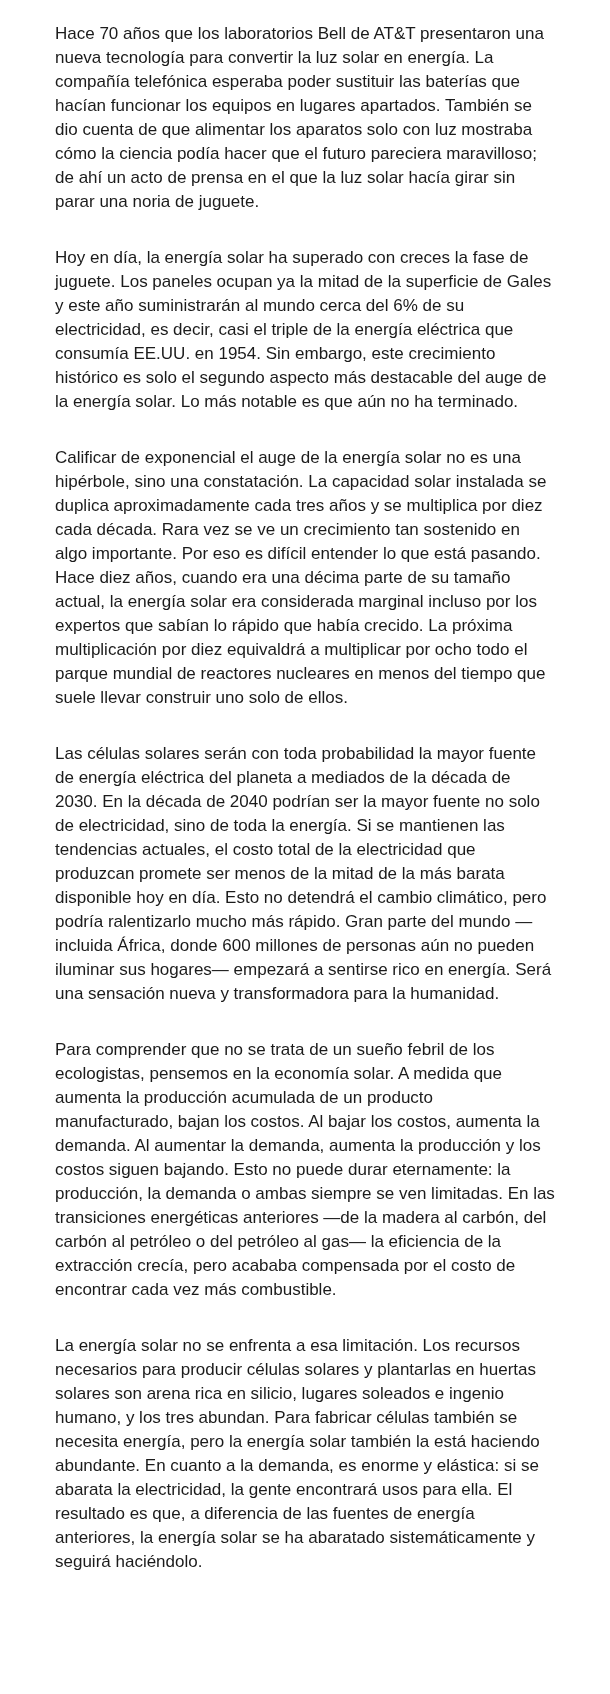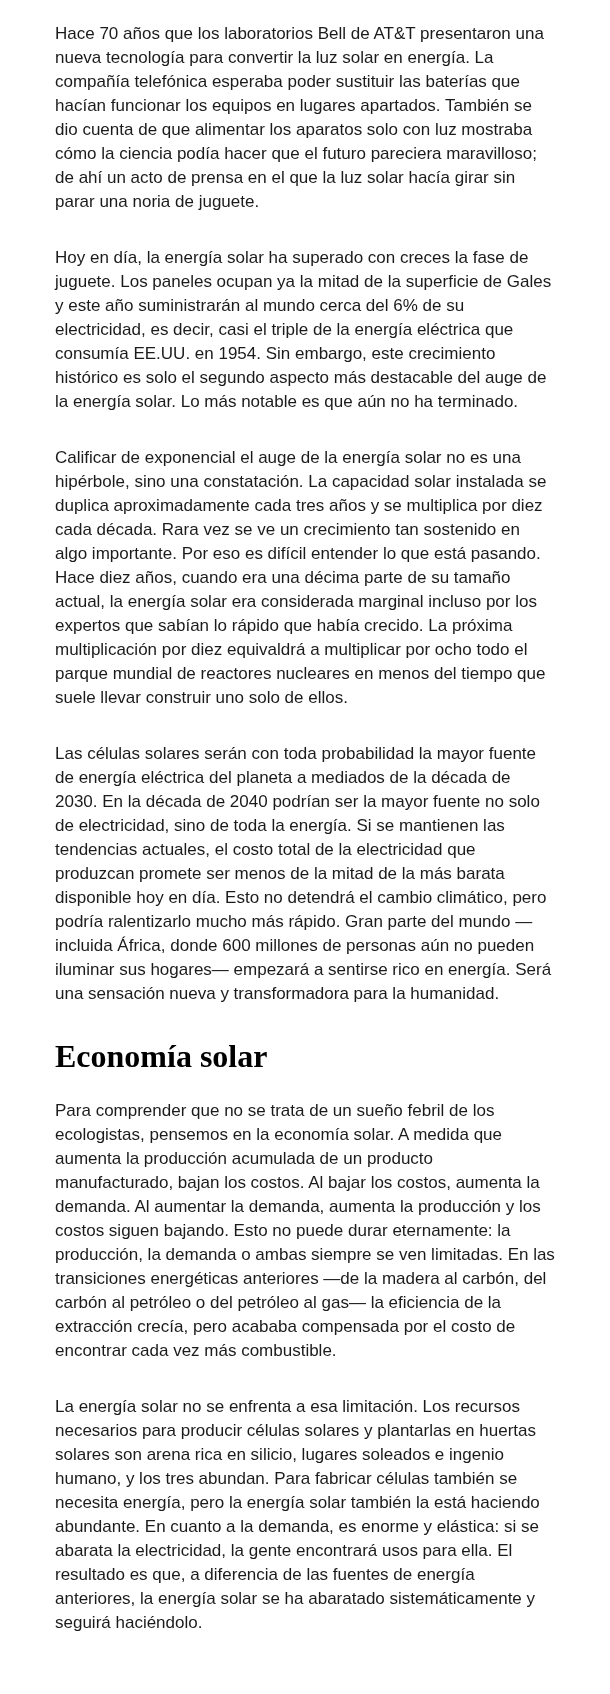--- a/index.html
+++ b/index.html
@@ -36,17 +36,16 @@
 </style>
 </head>
 <body>
 
 <article class="article">
   <p>Hace 70 años que los laboratorios Bell de AT&amp;T presentaron una nueva tecnología para convertir la luz solar en energía. La compañía telefónica esperaba poder sustituir las baterías que hacían funcionar los equipos en lugares apartados. También se dio cuenta de que alimentar los aparatos solo con luz mostraba cómo la ciencia podía hacer que el futuro pareciera maravilloso; de ahí un acto de prensa en el que la luz solar hacía girar sin parar una noria de juguete.</p>
   <p>Hoy en día, la energía solar ha superado con creces la fase de juguete. Los paneles ocupan ya la mitad de la superficie de Gales y este año suministrarán al mundo cerca del 6% de su electricidad, es decir, casi el triple de la energía eléctrica que consumía EE.UU. en 1954. Sin embargo, este crecimiento histórico es solo el segundo aspecto más destacable del auge de la energía solar. Lo más notable es que aún no ha terminado.</p>
   <p>Calificar de exponencial el auge de la energía solar no es una hipérbole, sino una constatación. La capacidad solar instalada se duplica aproximadamente cada tres años y se multiplica por diez cada década. Rara vez se ve un crecimiento tan sostenido en algo importante. Por eso es difícil entender lo que está pasando. Hace diez años, cuando era una décima parte de su tamaño actual, la energía solar era considerada marginal incluso por los expertos que sabían lo rápido que había crecido. La próxima multiplicación por diez equivaldrá a multiplicar por ocho todo el parque mundial de reactores nucleares en menos del tiempo que suele llevar construir uno solo de ellos.</p>
   <p>Las células solares serán con toda probabilidad la mayor fuente de energía eléctrica del planeta a mediados de la década de 2030. En la década de 2040 podrían ser la mayor fuente no solo de electricidad, sino de toda la energía. Si se mantienen las tendencias actuales, el costo total de la electricidad que produzcan promete ser menos de la mitad de la más barata disponible hoy en día. Esto no detendrá el cambio climático, pero podría ralentizarlo mucho más rápido. Gran parte del mundo —incluida África, donde 600 millones de personas aún no pueden iluminar sus hogares— empezará a sentirse rico en energía. Será una sensación nueva y transformadora para la humanidad.</p>
 
-  <h1>Economía solar</h1>
 
   <p>Para comprender que no se trata de un sueño febril de los ecologistas, pensemos en la economía solar. A medida que aumenta la producción acumulada de un producto manufacturado, bajan los costos. Al bajar los costos, aumenta la demanda. Al aumentar la demanda, aumenta la producción y los costos siguen bajando. Esto no puede durar eternamente: la producción, la demanda o ambas siempre se ven limitadas. En las transiciones energéticas anteriores —de la madera al carbón, del carbón al petróleo o del petróleo al gas— la eficiencia de la extracción crecía, pero acababa compensada por el costo de encontrar cada vez más combustible.</p>
   <p>La energía solar no se enfrenta a esa limitación. Los recursos necesarios para producir células solares y plantarlas en huertas solares son arena rica en silicio, lugares soleados e ingenio humano, y los tres abundan. Para fabricar células también se necesita energía, pero la energía solar también la está haciendo abundante. En cuanto a la demanda, es enorme y elástica: si se abarata la electricidad, la gente encontrará usos para ella. El resultado es que, a diferencia de las fuentes de energía anteriores, la energía solar se ha abaratado sistemáticamente y seguirá haciéndolo.</p>
 </article>
 
 </body></html>

